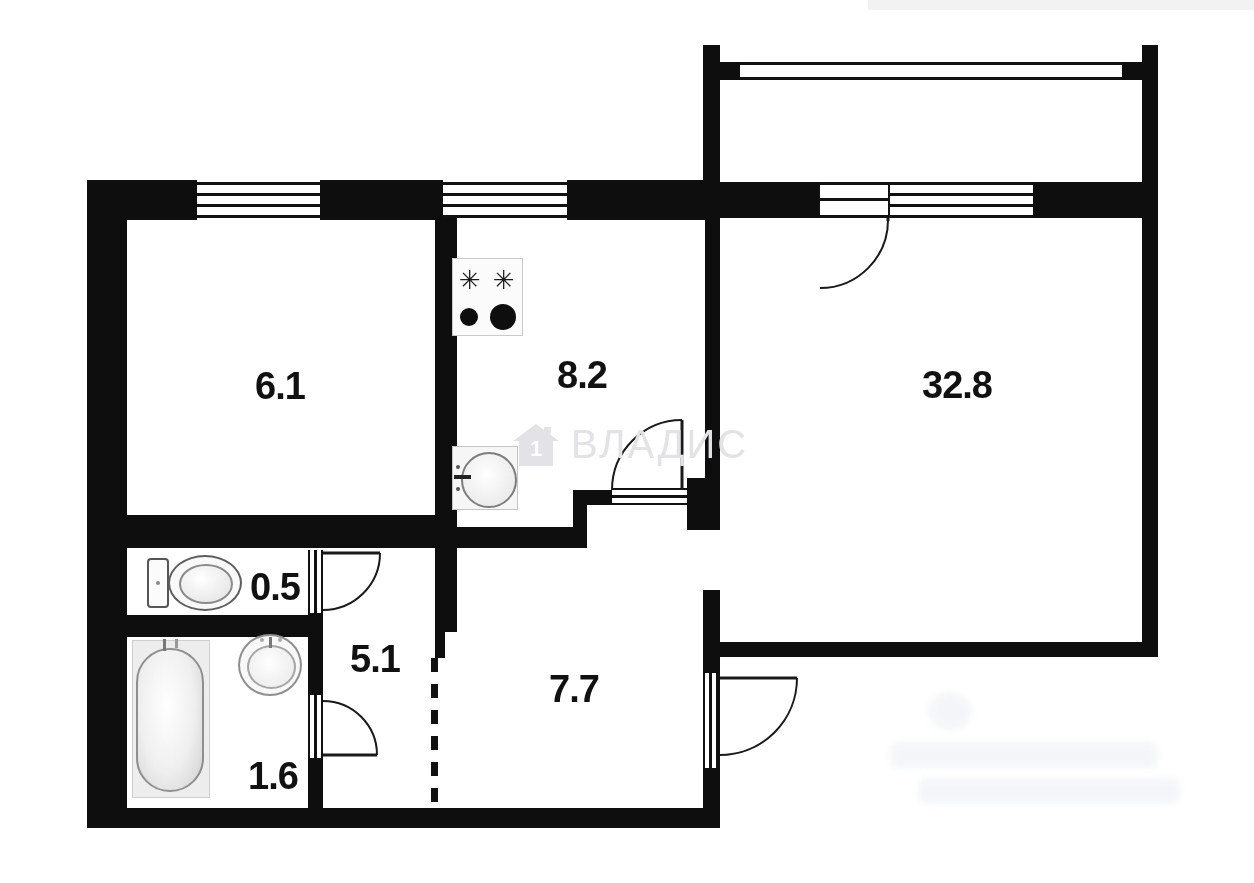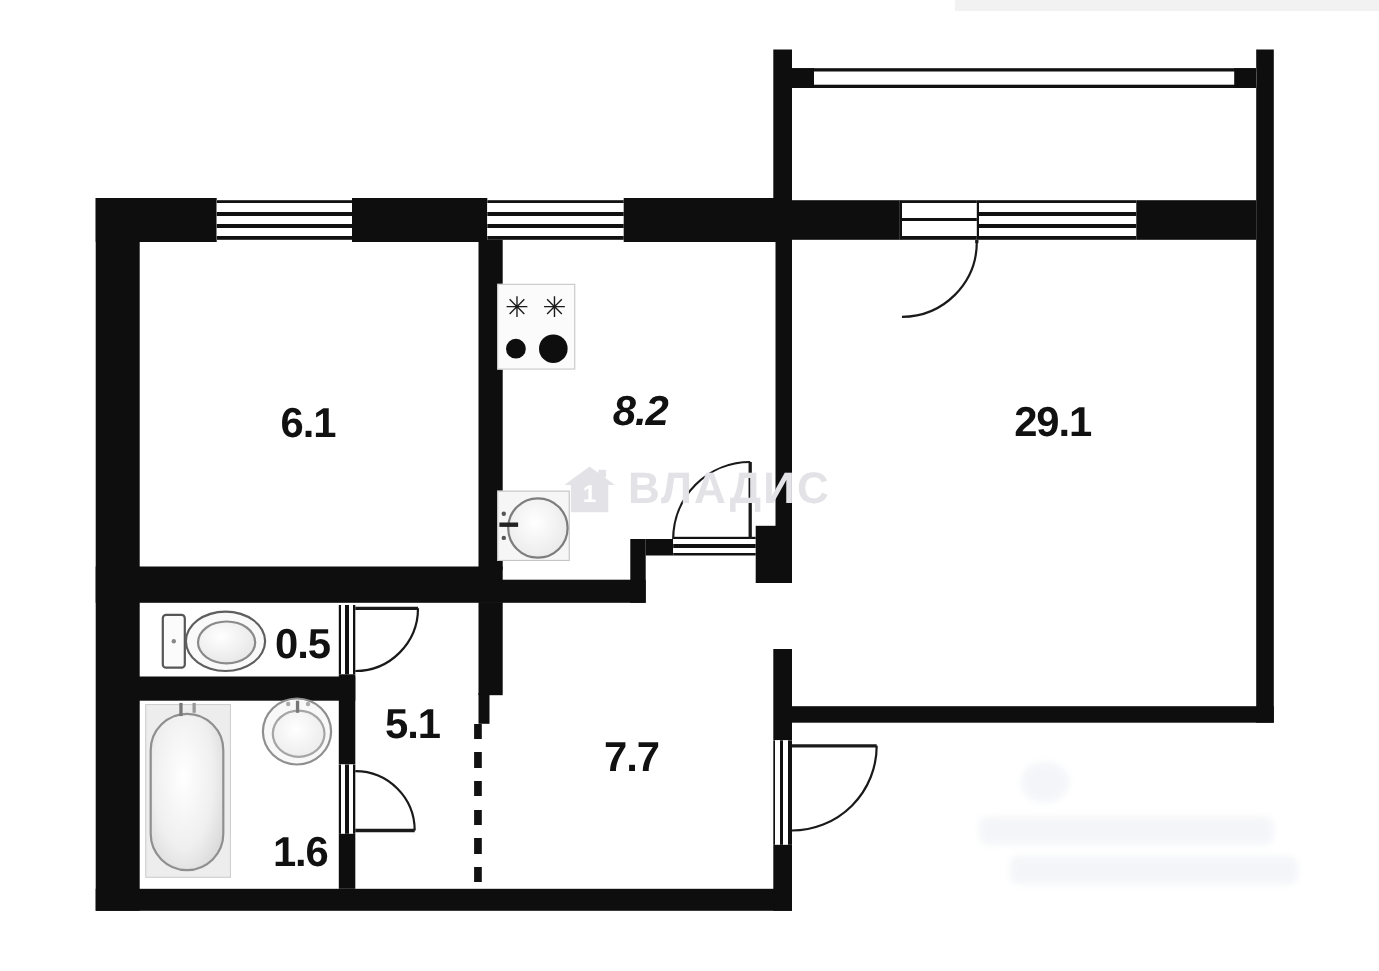--- a/index.html
+++ b/index.html
@@ -74,21 +74,21 @@
   .tub-tap2{position:absolute;left:42px;top:-2px;width:3px;height:9px;background:#999;}
   .bsink{position:absolute;left:238px;top:634px;width:64px;height:62px;border:2px solid #8f8f8f;
     border-radius:50%;box-sizing:border-box;background:#f8f8f8;}
   .bsink .inner{position:absolute;left:7px;top:9px;width:45px;height:40px;border:2px solid #a5a5a5;
     border-radius:50%;background:radial-gradient(ellipse at 45% 40%,#ffffff 0%,#ededed 75%,#dadada 100%);}
   .bsink .tap{position:absolute;left:29px;top:1px;width:3px;height:11px;background:#777;}
   .bsink .d1{position:absolute;left:20px;top:2px;width:4px;height:4px;background:#aaa;border-radius:50%;}
   .bsink .d2{position:absolute;left:38px;top:2px;width:4px;height:4px;background:#aaa;border-radius:50%;}
   
   .wmark{position:absolute;left:513px;top:422px;display:flex;align-items:center;gap:12px;}
-  .wmark-text{font-size:40px;font-weight:bold;color:#e2e2e7;letter-spacing:2px;}
+  .wmark-text{font-size:40px;font-weight:normal;color:#e2e2e7;letter-spacing:2px;}
   .wmark-house{position:relative;width:46px;height:42px;}
   .wmark-house .digit{position:absolute;left:0;right:0;top:12px;text-align:center;
     font-size:22px;font-weight:bold;color:#ffffff;}
   
   .faint-wm{position:absolute;left:890px;top:690px;width:310px;height:135px;opacity:.6;}
   .faint-wm .row{position:absolute;background:#eef0f5;border-radius:8px;filter:blur(3px);}
   .artifact-band{position:absolute;left:868px;top:0;width:386px;height:10px;background:#f2f2f2;}
 </style>
 </head>
 <body>
@@ -186,22 +186,22 @@
   </div>
 
   <div class="bsink">
     <div class="inner"></div>
     <div class="tap"></div>
     <div class="d1"></div>
     <div class="d2"></div>
   </div>
 
   <div class="room-label" style="left:280px;top:386px;">6.1</div>
-  <div class="room-label" style="left:582px;top:375px;font-style:italic;">8.2</div>
-  <div class="room-label" style="left:957px;top:385px;">29.1</div>
+  <div class="room-label" style="left:582px;top:375px;">8.2</div>
+  <div class="room-label" style="left:957px;top:385px;">32.8</div>
   <div class="room-label" style="left:275px;top:587px;">0.5</div>
   <div class="room-label" style="left:375px;top:659px;">5.1</div>
   <div class="room-label" style="left:273px;top:776px;">1.6</div>
   <div class="room-label" style="left:574px;top:689px;text-align:center;">7.7</div>
 
   <div class="wmark">
     <div class="wmark-house">
       <svg width="46" height="42" viewBox="0 0 46 42">
         <path d="M23 0 L46 17 L40 17 L40 42 L6 42 L6 17 L0 17 Z M31 3 L38 3 L38 10 L31 8 Z" fill="#e2e2e7"></path>
       </svg>

